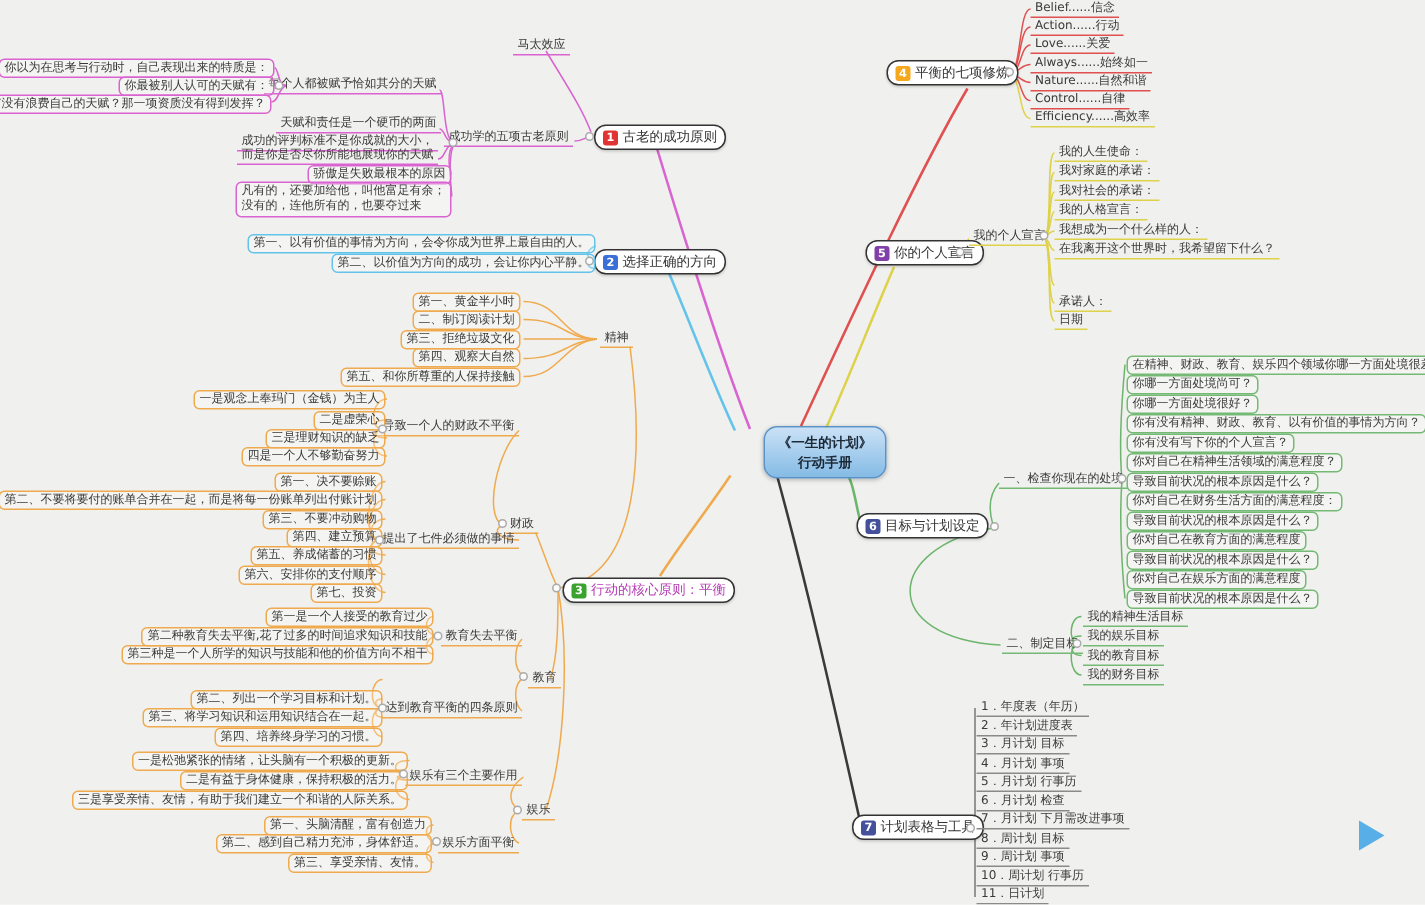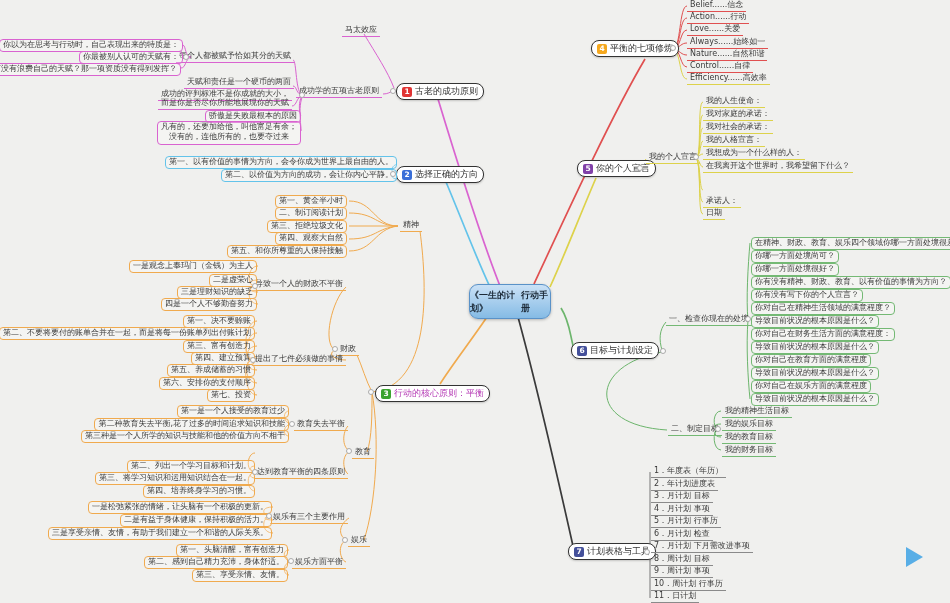--- a/index.html
+++ b/index.html
@@ -2,36 +2,36 @@
 <html><head>
 <meta charset="utf-8">
 <style>
   html,body{margin:0;padding:0;}
   #canvas{position:relative;width:950px;height:603px;background:#f0f0ee;overflow:hidden;
           font-family:"DejaVu Sans",sans-serif;}
   #wires{position:absolute;left:0;top:0;width:950px;height:603px;}
   .t{position:absolute;white-space:nowrap;font-size:8px;color:#3a3a3a;line-height:1.3;
      padding:0 3px 1px;box-sizing:border-box;}
   .u{border-bottom:1px solid;}
-  .bx{border:1px solid;border-radius:4px;background:rgba(255,255,255,0.25);text-align:center;}
+  .bx{border:1px solid;border-radius:4px;background:rgba(255,255,255,0.25);}
   .pk{border-color:#d963d0;}
   .cy{border-color:#63c3ea;}
   .og{border-color:#f0aa4e;}
   .rd{border-color:#e05050;}
   .yl{border-color:#ddd24a;}
   .gn{border-color:#74b974;}
   .gy{border-color:#8a8a8a;}
   .branch{position:absolute;display:flex;gap:3px;align-items:center;background:#fff;
           border:1.5px solid;border-radius:8px;padding:1px 5px;font-size:9px;color:#333;
           white-space:nowrap;box-shadow:0 1px 2px rgba(0,0,0,0.18);}
   .pico{width:10px;height:10px;border-radius:2px;color:#fff;font-weight:bold;font-size:7.5px;
         line-height:10px;text-align:center;flex:0 0 auto;}
-  .center{position:absolute;left:469px;top:284px;width:80px;height:33px;
+  .center{position:absolute;left:509px;top:284px;width:80px;height:33px;
           background:linear-gradient(#cae1f6,#85bbe5);border:1px solid #5a92c8;border-radius:9px;
-          display:flex;align-items:center;justify-content:center;
+          display:flex;flex-direction:column;align-items:center;justify-content:center;
           font-size:9px;font-weight:bold;color:#1c2a38;box-shadow:0 1px 3px rgba(0,0,0,0.25);}
   .fold{position:absolute;width:6px;height:6px;border:1px solid #aaa;border-radius:50%;
         background:#fbfbfb;box-sizing:border-box;}
   .play{position:absolute;left:906px;top:547px;width:0;height:0;border-top:10px solid transparent;
         border-bottom:10px solid transparent;border-left:17px solid #58aee6;}
 </style>
 </head>
 <body>
 
 <div id="canvas">
@@ -185,21 +185,21 @@
 
   <div class="t u og" style="left:337px;top:344px">财政</div>
   <div class="t u og" style="right:604px;top:279px">导致一个人的财政不平衡</div>
   <div class="t bx og" style="right:693px;top:260px">一是观念上奉玛门（金钱）为主人</div>
   <div class="t bx og" style="right:693px;top:274px">二是虚荣心</div>
   <div class="t bx og" style="right:693px;top:286px">三是理财知识的缺乏</div>
   <div class="t bx og" style="right:693px;top:298px">四是一个人不够勤奋努力</div>
   <div class="t u og" style="right:604px;top:354px">提出了七件必须做的事情</div>
   <div class="t bx og" style="right:695px;top:315px">第一、决不要赊账</div>
   <div class="t bx og" style="right:695px;top:327px">第二、不要将要付的账单合并在一起，而是将每一份账单列出付账计划</div>
-  <div class="t bx og" style="right:695px;top:340px">第三、富有创造力</div>
+  <div class="t bx og" style="right:695px;top:340px">第三、不要冲动购物</div>
   <div class="t bx og" style="right:695px;top:352px">第四、建立预算</div>
   <div class="t bx og" style="right:695px;top:364px">第五、养成储蓄的习惯</div>
   <div class="t bx og" style="right:695px;top:377px">第六、安排你的支付顺序</div>
   <div class="t bx og" style="right:695px;top:389px">第七、投资</div>
 
   <div class="t u og" style="left:352px;top:447px">教育</div>
   <div class="t u og" style="right:602px;top:419px">教育失去平衡</div>
   <div class="t bx og" style="right:661px;top:405px">第一是一个人接受的教育过少</div>
   <div class="t bx og" style="right:661px;top:418px">第二种教育失去平衡,花了过多的时间追求知识和技能</div>
   <div class="t bx og" style="right:661px;top:430px">第三种是一个人所学的知识与技能和他的价值方向不相干</div>

